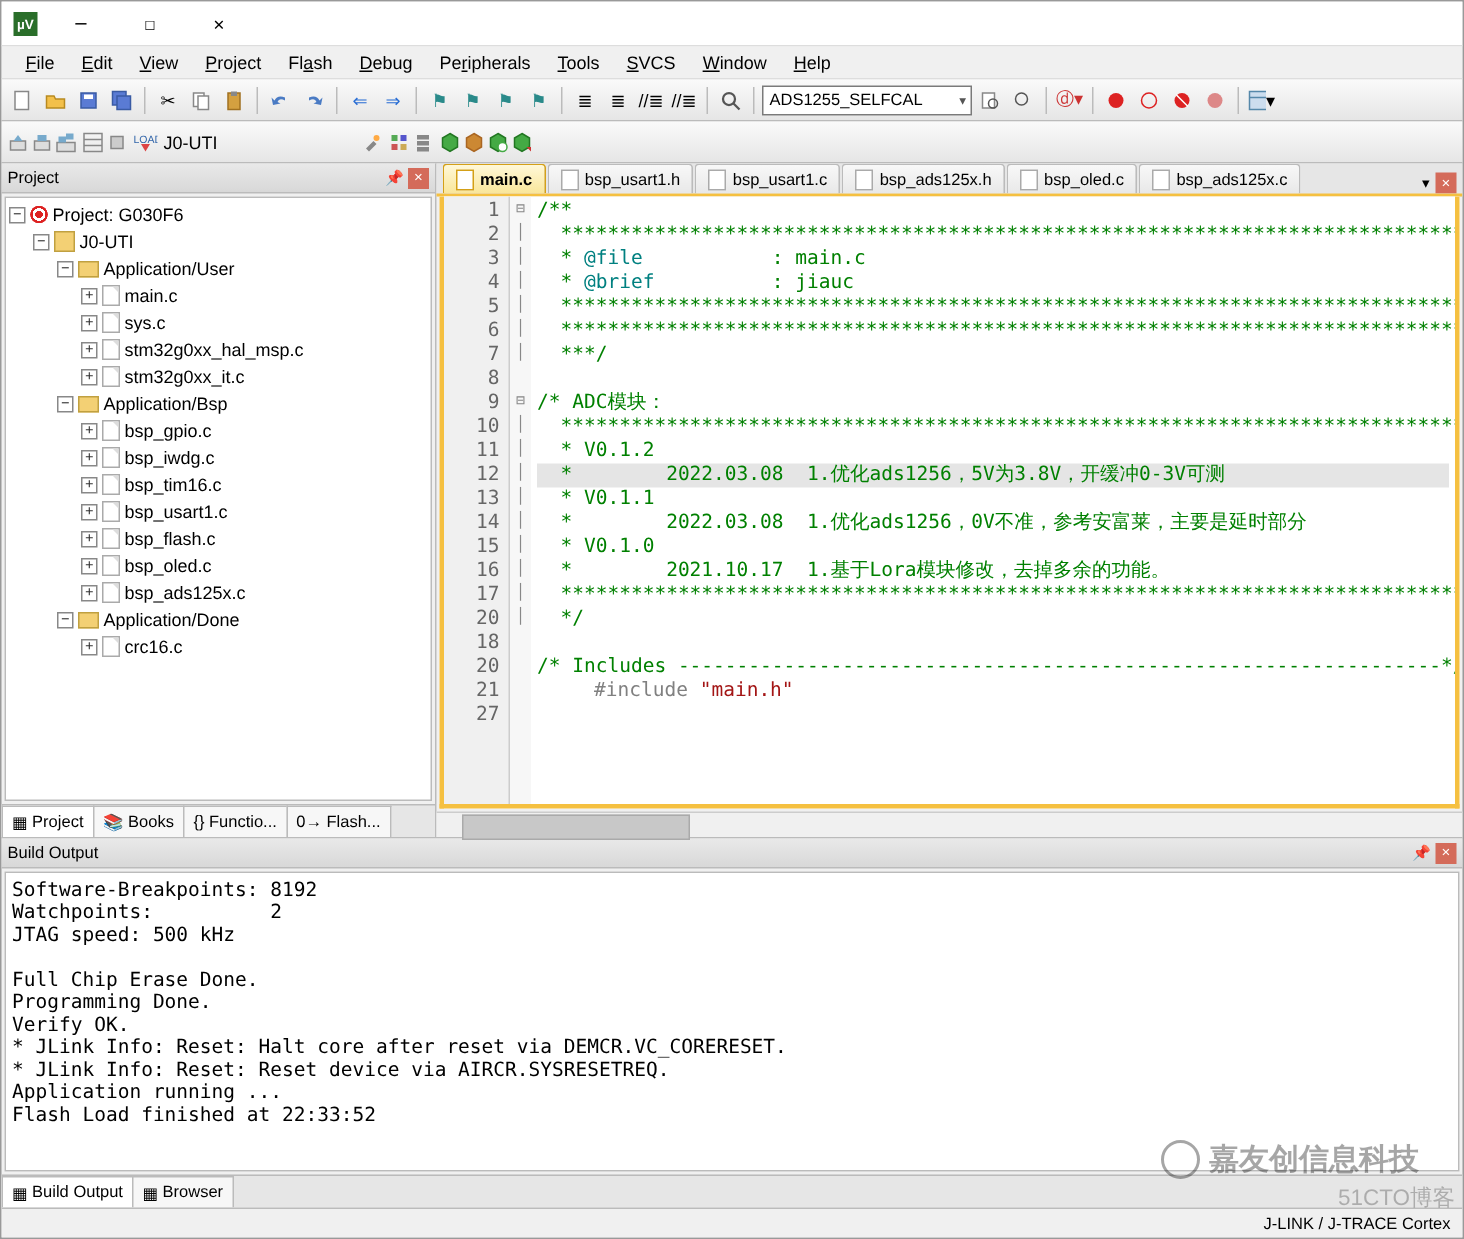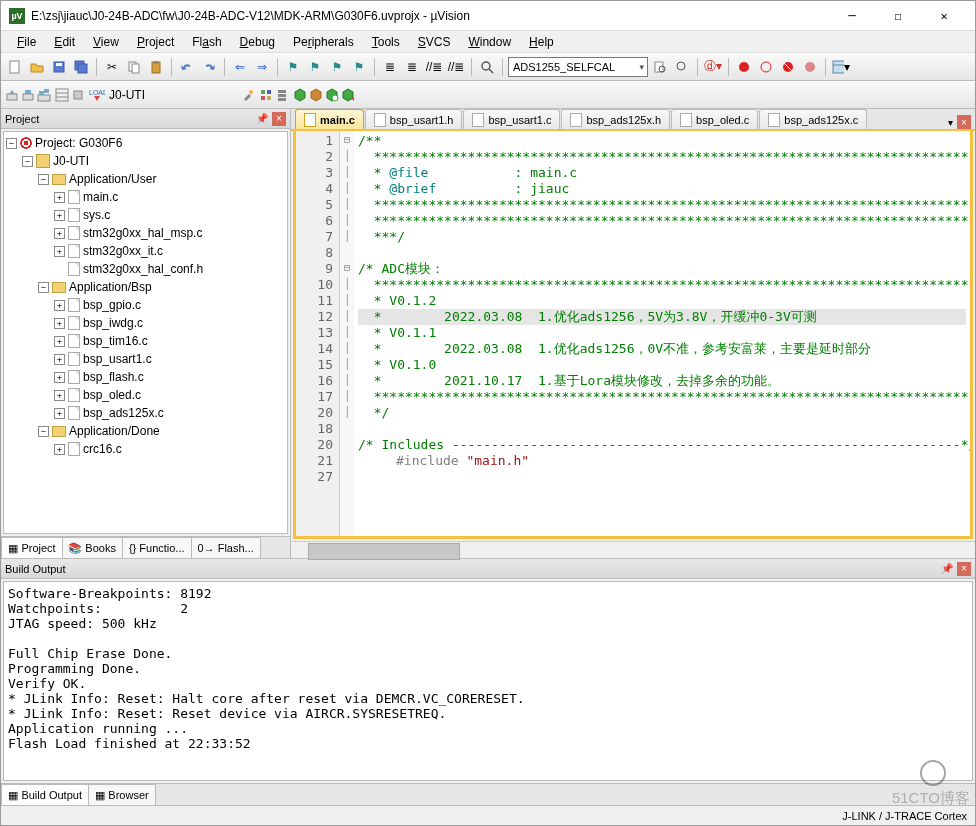--- a/index.html
+++ b/index.html
@@ -64,21 +64,20 @@
 .watermark { position: absolute; bottom: 40px; right: 30px; color: rgba(0,0,0,0.35); font-size: 20px; font-weight: bold; display: flex; align-items: center; gap: 6px; pointer-events: none; }
 .watermark .bubble { width: 26px; height: 26px; border: 2px solid rgba(0,0,0,0.35); border-radius: 50%; position: relative; }
 .watermark2 { position: absolute; bottom: 18px; right: 6px; color: rgba(0,0,0,0.25); font-size: 15px; pointer-events: none; }
 svg { display: block; }
 </style>
 </head>
 <body>
 
 <div class="titlebar">
   <div class="app-icon">µV</div>
-  <div class="title-text">E:\zsj\jiauc\J0-24B-ADC\fw\J0-24B-ADC-V12\MDK-ARM\G030F6.uvprojx - µVision</div>
   <div class="win-btn">─</div>
   <div class="win-btn">☐</div>
   <div class="win-btn close">✕</div>
 </div>
 
 <div class="menubar">
   <span><u>F</u>ile</span>
   <span><u>E</u>dit</span>
   <span><u>V</u>iew</span>
   <span><u>P</u>roject</span>
@@ -329,25 +328,20 @@
         </div>
       <div class="tree-row" style="padding-left:48px">
           <span class="exp">+</span>
           <span class="tree-icon file-c"></span>
           <span>stm32g0xx_hal_msp.c</span>
         </div>
       <div class="tree-row" style="padding-left:48px">
           <span class="exp">+</span>
           <span class="tree-icon file-c"></span>
           <span>stm32g0xx_it.c</span>
-        </div>
-      <div class="tree-row" style="padding-left:48px">
-          <span style="width:14px;display:inline-block"></span>
-          <span class="tree-icon file-c"></span>
-          <span>stm32g0xx_hal_conf.h</span>
         </div>
 
       <div class="tree-row" style="padding-left:32px">
           <span class="exp">−</span>
           <span class="tree-icon folder-o"></span>
           <span>Application/Bsp</span>
         </div>
       <div class="tree-row" style="padding-left:48px">
           <span class="exp">+</span>
           <span class="tree-icon file-c"></span>
@@ -529,14 +523,15 @@
       </div>
   </div>
 </div>
 
 <div class="statusbar">
   <span>J-LINK / J-TRACE Cortex</span>
 </div>
 
 <div class="watermark">
     <span class="bubble"></span>
+    <span>嘉友创信息科技</span>
   </div>
 <div class="watermark2">51CTO博客</div>
 
 </body></html>

